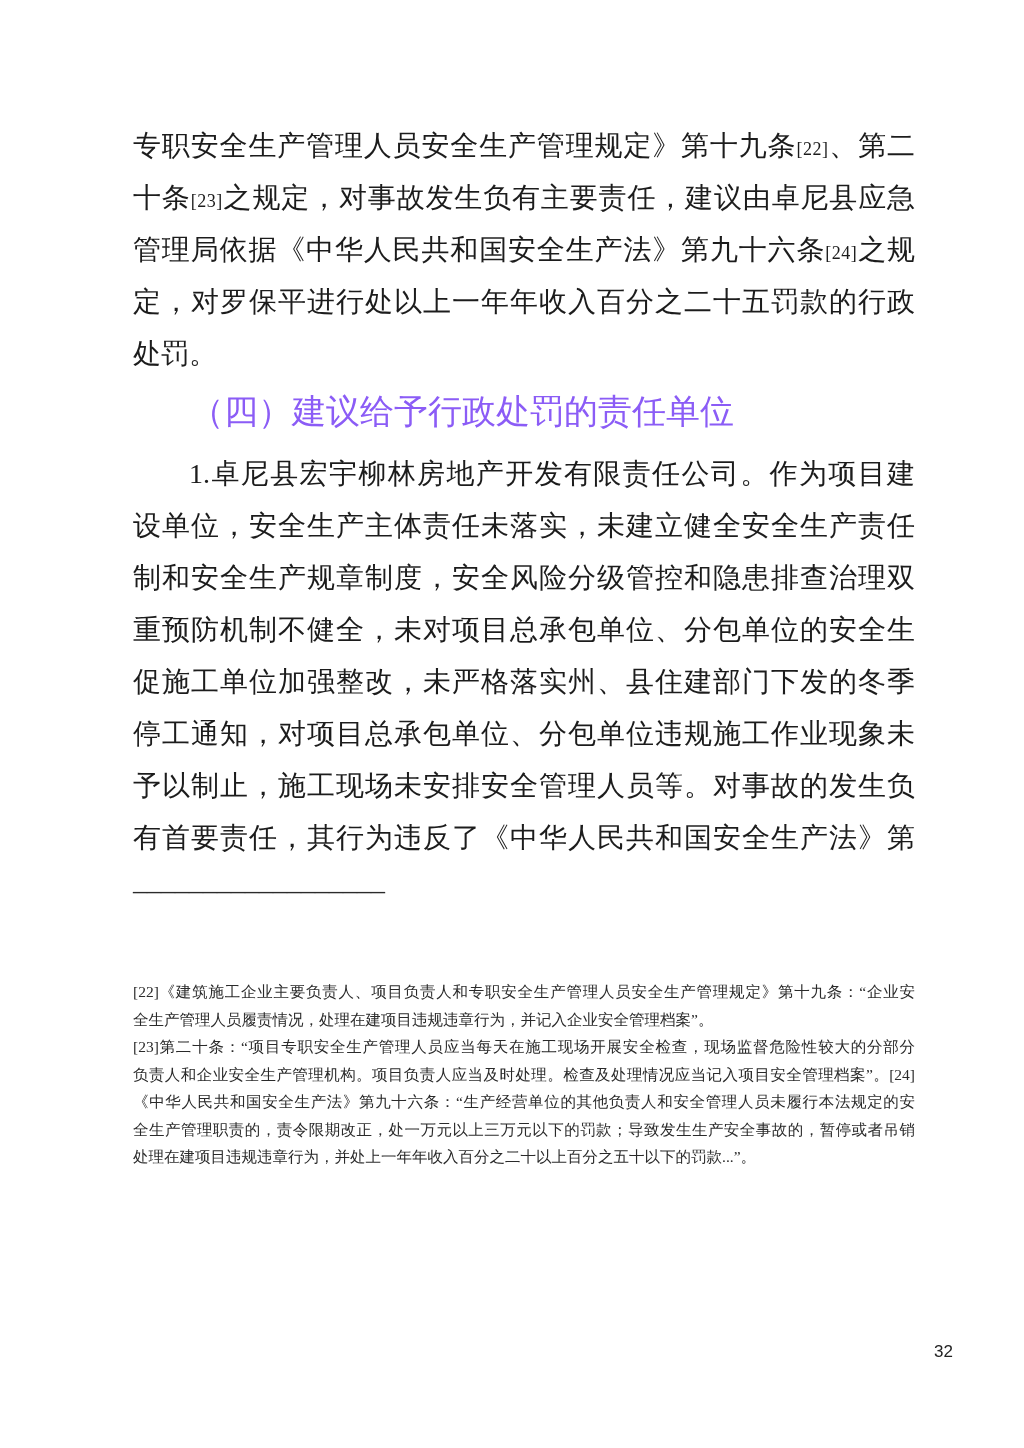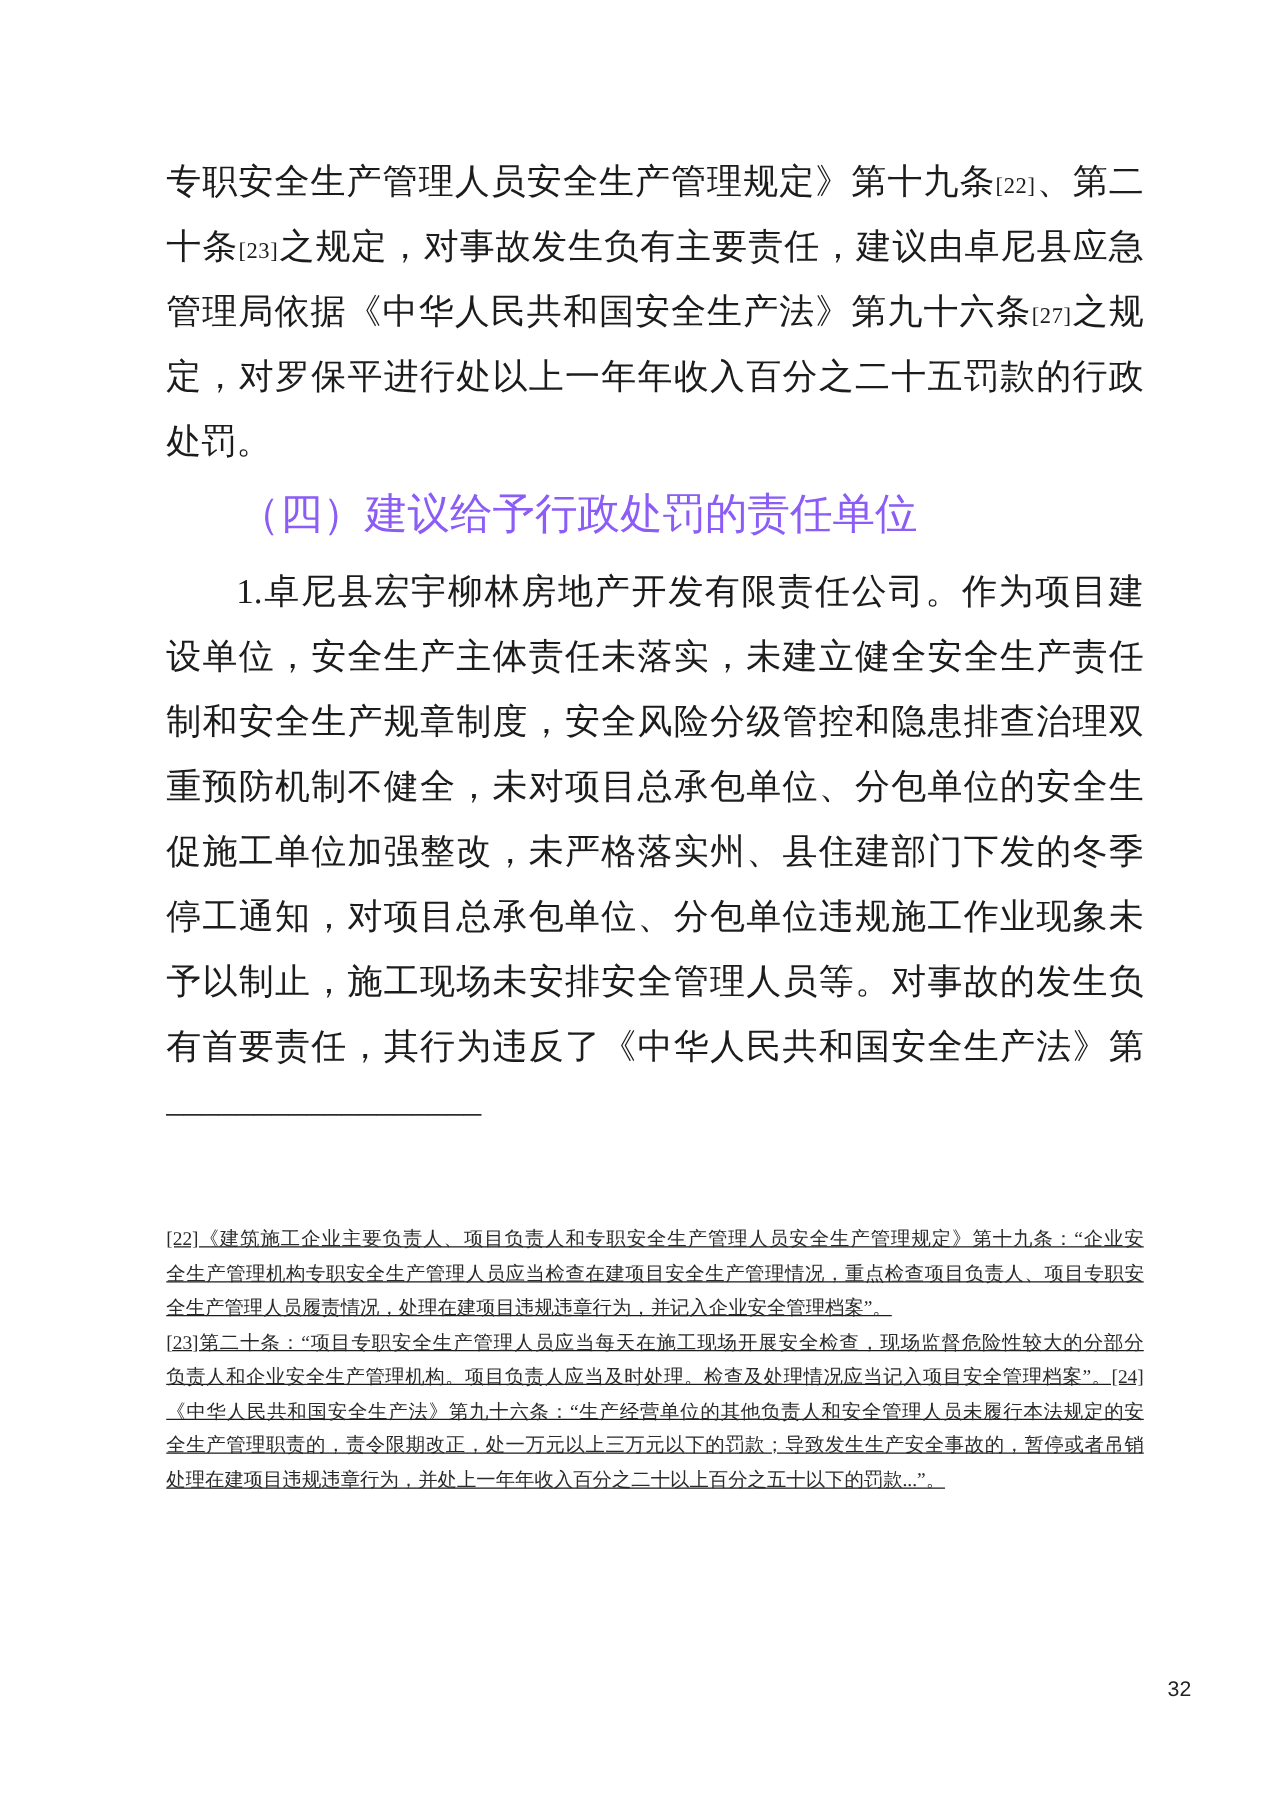--- a/index.html
+++ b/index.html
@@ -49,21 +49,20 @@
   }
   .sep {
     height: 52px;
     line-height: 52px;
     font-size: 28px;
     color: #2b2b2b;
     white-space: nowrap;
   }
   .footnotes {
     margin-top: 62px;
-    text-decoration: underline;
   }
   .fline {
     height: 27.5px;
     line-height: 27.5px;
     font-size: 15.5px;
     text-align: justify;
     text-align-last: justify;
     white-space: nowrap;
     color: #2a2a2a;
   }
@@ -82,36 +81,35 @@
     color: #222222;
   }
 </style>
 </head>
 <body>
 
 <div class="page">
   <div class="content">
       <div class="bline">专职安全生产管理人员安全生产管理规定》第十九条<span class="ref">[22]</span>、第二</div>
       <div class="bline">十条<span class="ref">[23]</span>之规定，对事故发生负有主要责任，建议由卓尼县应急</div>
-      <div class="bline">管理局依据《中华人民共和国安全生产法》第九十六条<span class="ref">[27]</span>之规</div>
+      <div class="bline">管理局依据《中华人民共和国安全生产法》第九十六条<span class="ref">[24]</span>之规</div>
       <div class="bline">定，对罗保平进行处以上一年年收入百分之二十五罚款的行政</div>
       <div class="bline short">处罚。</div>
       <div class="heading">（四）建议给予行政处罚的责任单位</div>
       <div class="bline indent">1.卓尼县宏宇柳林房地产开发有限责任公司。作为项目建</div>
       <div class="bline">设单位，安全生产主体责任未落实，未建立健全安全生产责任</div>
       <div class="bline">制和安全生产规章制度，安全风险分级管控和隐患排查治理双</div>
       <div class="bline">重预防机制不健全，未对项目总承包单位、分包单位的安全生</div>
       <div class="bline">促施工单位加强整改，未严格落实州、县住建部门下发的冬季</div>
       <div class="bline">停工通知，对项目总承包单位、分包单位违规施工作业现象未</div>
       <div class="bline">予以制止，施工现场未安排安全管理人员等。对事故的发生负</div>
       <div class="bline">有首要责任，其行为违反了《中华人民共和国安全生产法》第</div>
       <div class="sep">––––––––––––––––––</div>
       <div class="footnotes">
         <div class="fline">[22]《建筑施工企业主要负责人、项目负责人和专职安全生产管理人员安全生产管理规定》第十九条：“企业安</div>
-        <div class="fline">全生产管理机构专职安全生产管理人员应当检查在建项目安全生产管理情况，重点检查项目负责人、项目专职安</div>
         <div class="fline short">全生产管理人员履责情况，处理在建项目违规违章行为，并记入企业安全管理档案”。</div>
         <div class="fline">[23]第二十条：“项目专职安全生产管理人员应当每天在施工现场开展安全检查，现场监督危险性较大的分部分</div>
         <div class="fline">负责人和企业安全生产管理机构。项目负责人应当及时处理。检查及处理情况应当记入项目安全管理档案”。[24]</div>
         <div class="fline">《中华人民共和国安全生产法》第九十六条：“生产经营单位的其他负责人和安全管理人员未履行本法规定的安</div>
         <div class="fline">全生产管理职责的，责令限期改正，处一万元以上三万元以下的罚款；导致发生生产安全事故的，暂停或者吊销</div>
         <div class="fline short">处理在建项目违规违章行为，并处上一年年收入百分之二十以上百分之五十以下的罚款...”。</div>
       </div>
     </div>
   <div class="page-number">32</div>
 </div>

